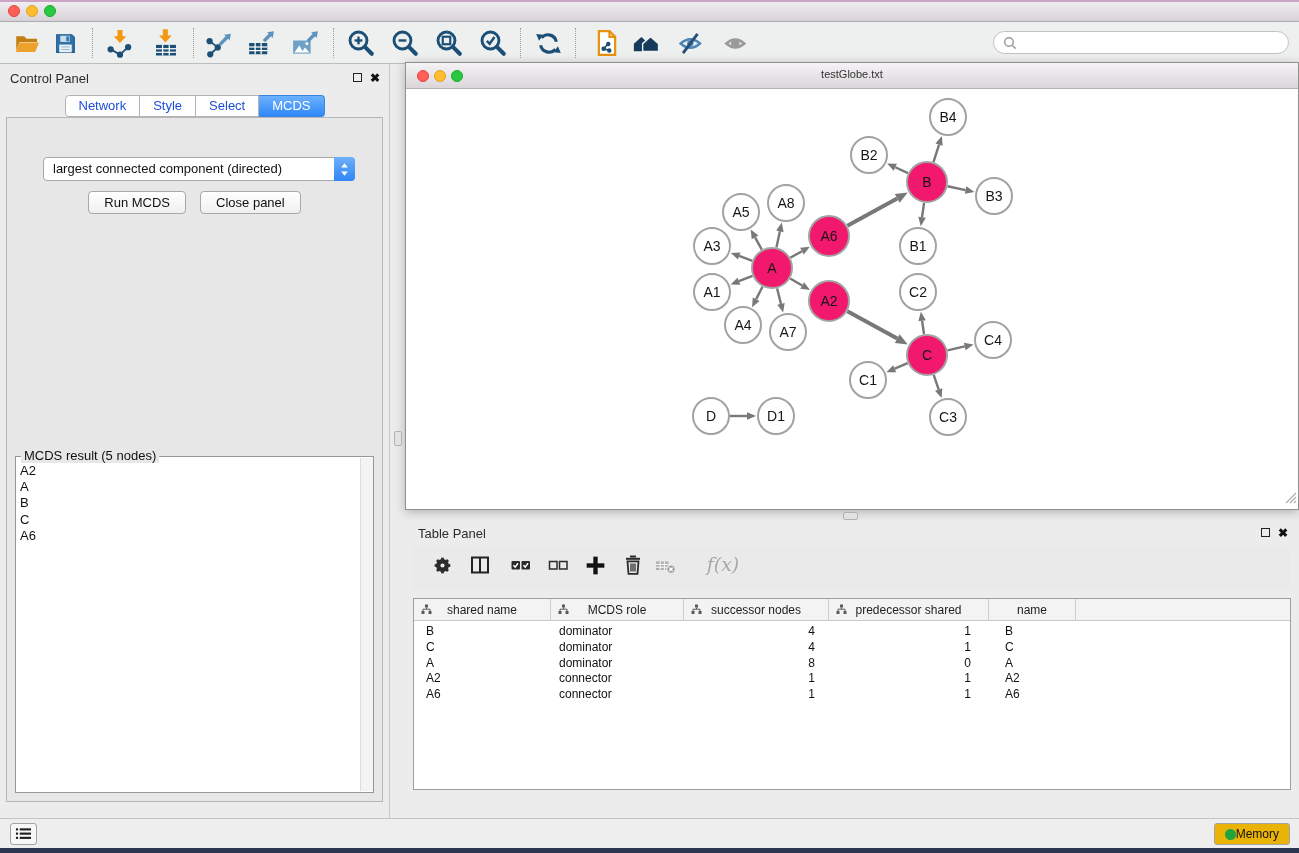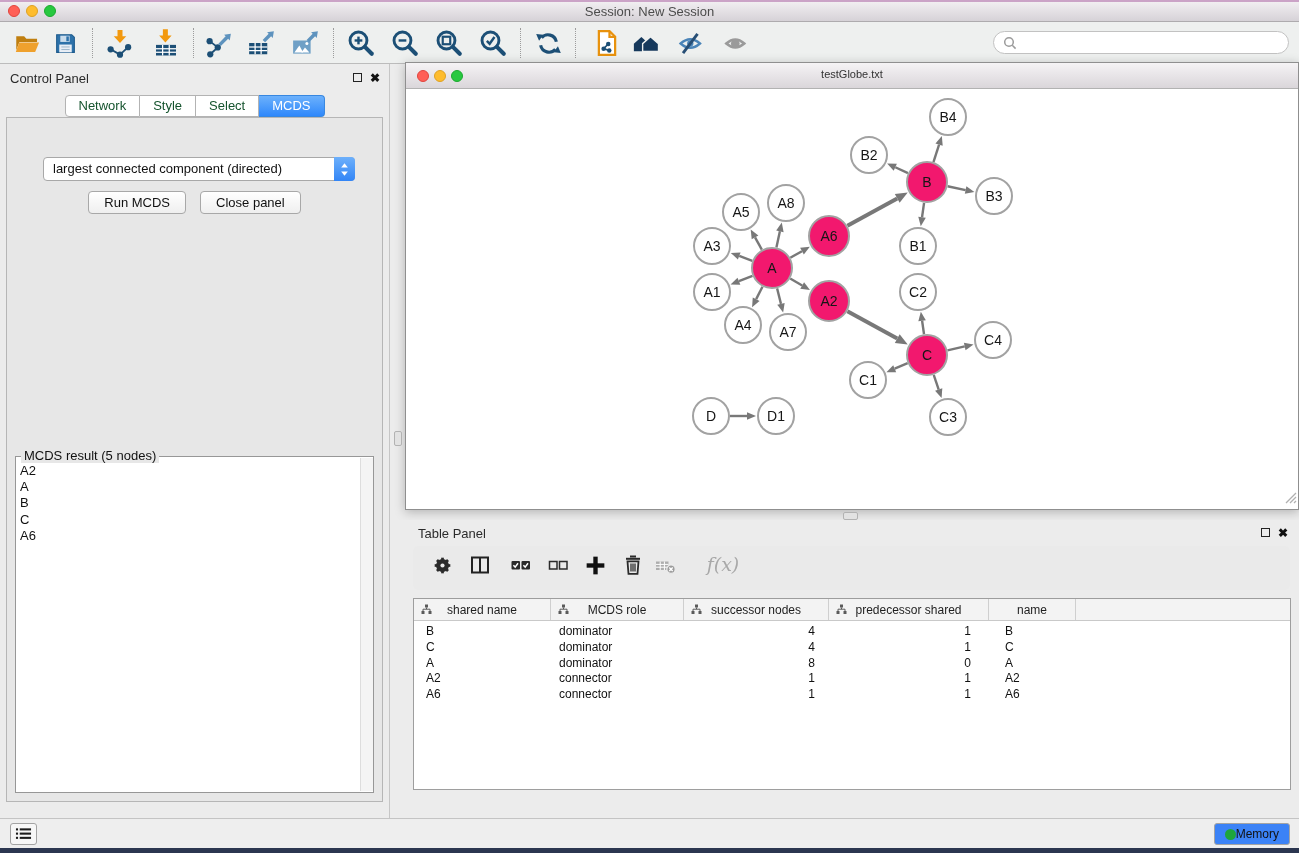--- a/index.html
+++ b/index.html
@@ -27,21 +27,21 @@
     border:1px solid #c2c2c2; border-radius:12px; display:flex; align-items:center; padding:0 9px; }
   .searchbox input { border:none; outline:none; flex:1; font-size:12px; background:transparent; margin-left:5px; font-family:inherit; }
   
   .control-panel { position:absolute; left:0; top:64px; width:390px; height:754px; background:#ececec; border-right:1px solid #c6c6c6; }
   .panel-title { position:absolute; left:10px; top:7px; font-size:13px; color:#2b2b2b; }
   .panel-float { position:absolute; width:9px; height:9px; border:1.5px solid #222; background:transparent; }
   .panel-close { position:absolute; font-size:12px; font-weight:bold; color:#111; line-height:12px; }
   .cp-float { right:27px; top:9px; } .cp-close { right:9px; top:8px; }
   .seg-tabs { display:flex; }
   .seg-tab { background:#fff; border:1px solid #b3b3b3; border-left:none; padding:0 13px; font-size:13px;
-    color:#14532d; height:22px; line-height:20px; white-space:nowrap; }
+    color:#1d4ed8; height:22px; line-height:20px; white-space:nowrap; }
   .seg-tab:first-child { border-left:1px solid #b3b3b3; border-radius:4px 0 0 4px; }
   .seg-tab:last-child { border-radius:0 4px 4px 0; }
   .seg-tab.active { background:linear-gradient(#6cb1fc,#2f88fb); color:#fff; border-color:#3787e0; }
   .cp-tabs { position:absolute; top:31px; left:50%; transform:translateX(-50%); }
   .cp-body { position:absolute; left:6px; right:6px; top:53px; bottom:16px; background:#e7e7e7; border:1px solid #b6b6b6; }
   .opt-label { position:absolute; top:17px; width:100%; text-align:center; font-size:13px; color:#1b1b1b; }
   .criterion { position:absolute; left:36px; top:39px; width:312px; height:24px; background:#fff;
     border:1px solid #a8a8a8; border-radius:4px; font-size:13px; line-height:22px; padding-left:9px; color:#111; }
   .criterion .stepper { position:absolute; right:-1px; top:-1px; width:21px; height:24px;
     background:linear-gradient(#6db0fb,#3285f6); border-radius:0 4px 4px 0; display:flex; align-items:center; justify-content:center; }
@@ -79,33 +79,32 @@
     border-right:1px solid #cfcfcf; height:100%; }
   .th .th-icon { position:absolute; left:7px; top:5px; }
   .tr { display:flex; height:15.8px; align-items:center; }
   .td { font-size:12px; color:#111; line-height:15.8px; overflow:hidden; white-space:nowrap; }
   .tbl-body { padding-top:3px; }
   .tp-tabs { position:absolute; top:269px; left:50%; transform:translateX(-50%); }
   
   .status-bar { position:absolute; left:0; top:818px; width:100%; height:30px; background:#eeeeee; border-top:1px solid #c4c4c4; }
   .list-btn { position:absolute; left:10px; top:4px; width:27px; height:22px; background:#f7f7f7; border:1px solid #a3a3a3;
     border-radius:3px; display:flex; align-items:center; justify-content:center; }
-  .memory-btn { position:absolute; right:9px; top:4px; height:22px; background:#3b82f6; border:1px solid #a3a3a3;
+  .memory-btn { position:absolute; right:9px; top:4px; height:22px; background:#eab308; border:1px solid #a3a3a3;
     border-radius:3px; display:flex; align-items:center; padding:0 10px; font-size:12px; color:#111; }
   .memory-dot { width:11px; height:11px; border-radius:50%; background:#1ea53b; }
   .desktop-strip { position:absolute; left:0; top:848px; width:100%; height:5px; background:#2b3650; }
 </style>
 </head>
 <body>
 
 <div class="titlebar">
   <span class="tl red"></span>
   <span class="tl yellow"></span>
   <span class="tl green"></span>
-  <div class="win-title">Session: New Session</div>
 </div>
 
 <div class="toolbar">
   <div class="tbtn" style="left:10px">
     <svg width="27" height="27" viewBox="0 0 24 24">
       <path d="M2 5.5 h7 l2 2.2 h9.5 v3 H4.8 L2 18 Z" fill="#c07f10"></path>
       <path d="M4.6 11 H22.3 L18.8 19.5 H1.6 Z" fill="#efa12d"></path>
     </svg>
   </div>
   <div class="tbtn" style="left:48px">

